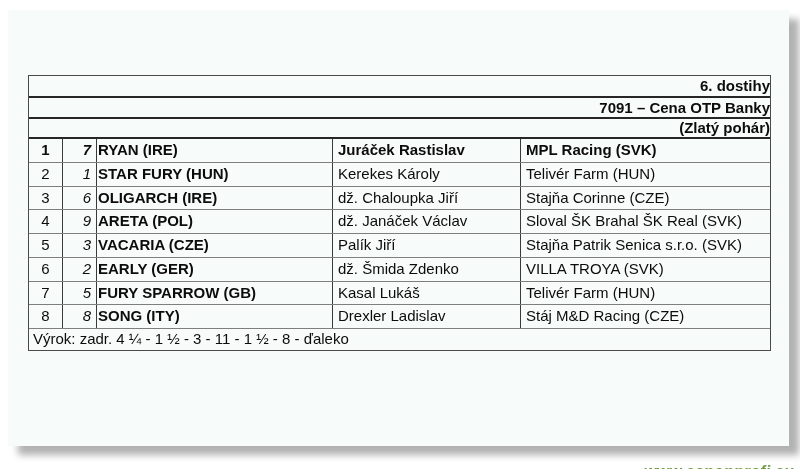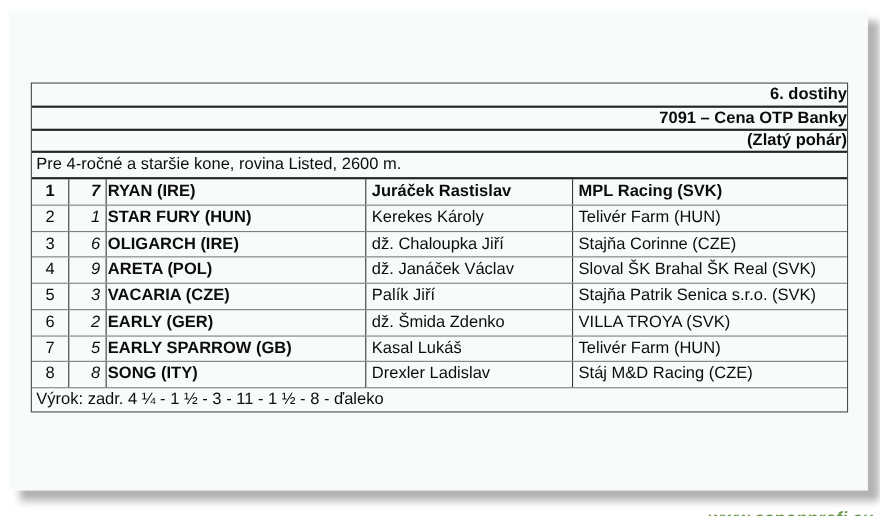--- a/index.html
+++ b/index.html
@@ -84,21 +84,20 @@
 </style>
 </head>
 <body>
 
 <div class="page">
   <div class="race-table">
 
     <div class="hdr-row r1">6. dostihy</div>
     <div class="hdr-row r2">7091 – Cena OTP Banky</div>
     <div class="hdr-row r3">(Zlatý pohár)</div>
-    <div class="cond-row">Pre 4-ročné a staršie kone, rovina Listed, 2600 m.</div>
 
     <div class="result-row emph">
       <div class="cell c-pos">1</div>
       <div class="cell c-num">7</div>
       <div class="cell c-horse">RYAN (IRE)</div>
       <div class="cell c-jockey">Juráček Rastislav</div>
       <div class="cell c-owner">MPL Racing (SVK)</div>
     </div>
     <div class="result-row">
       <div class="cell c-pos">2</div>
@@ -131,21 +130,21 @@
     <div class="result-row">
       <div class="cell c-pos">6</div>
       <div class="cell c-num">2</div>
       <div class="cell c-horse">EARLY (GER)</div>
       <div class="cell c-jockey">dž. Šmida Zdenko</div>
       <div class="cell c-owner">VILLA TROYA (SVK)</div>
     </div>
     <div class="result-row">
       <div class="cell c-pos">7</div>
       <div class="cell c-num">5</div>
-      <div class="cell c-horse">EARLY SPARROW (GB)</div>
+      <div class="cell c-horse">FURY SPARROW (GB)</div>
       <div class="cell c-jockey">Kasal Lukáš</div>
       <div class="cell c-owner">Telivér Farm (HUN)</div>
     </div>
     <div class="result-row">
       <div class="cell c-pos">8</div>
       <div class="cell c-num">8</div>
       <div class="cell c-horse">SONG (ITY)</div>
       <div class="cell c-jockey">Drexler Ladislav</div>
       <div class="cell c-owner">Stáj M&amp;D Racing (CZE)</div>
     </div>

